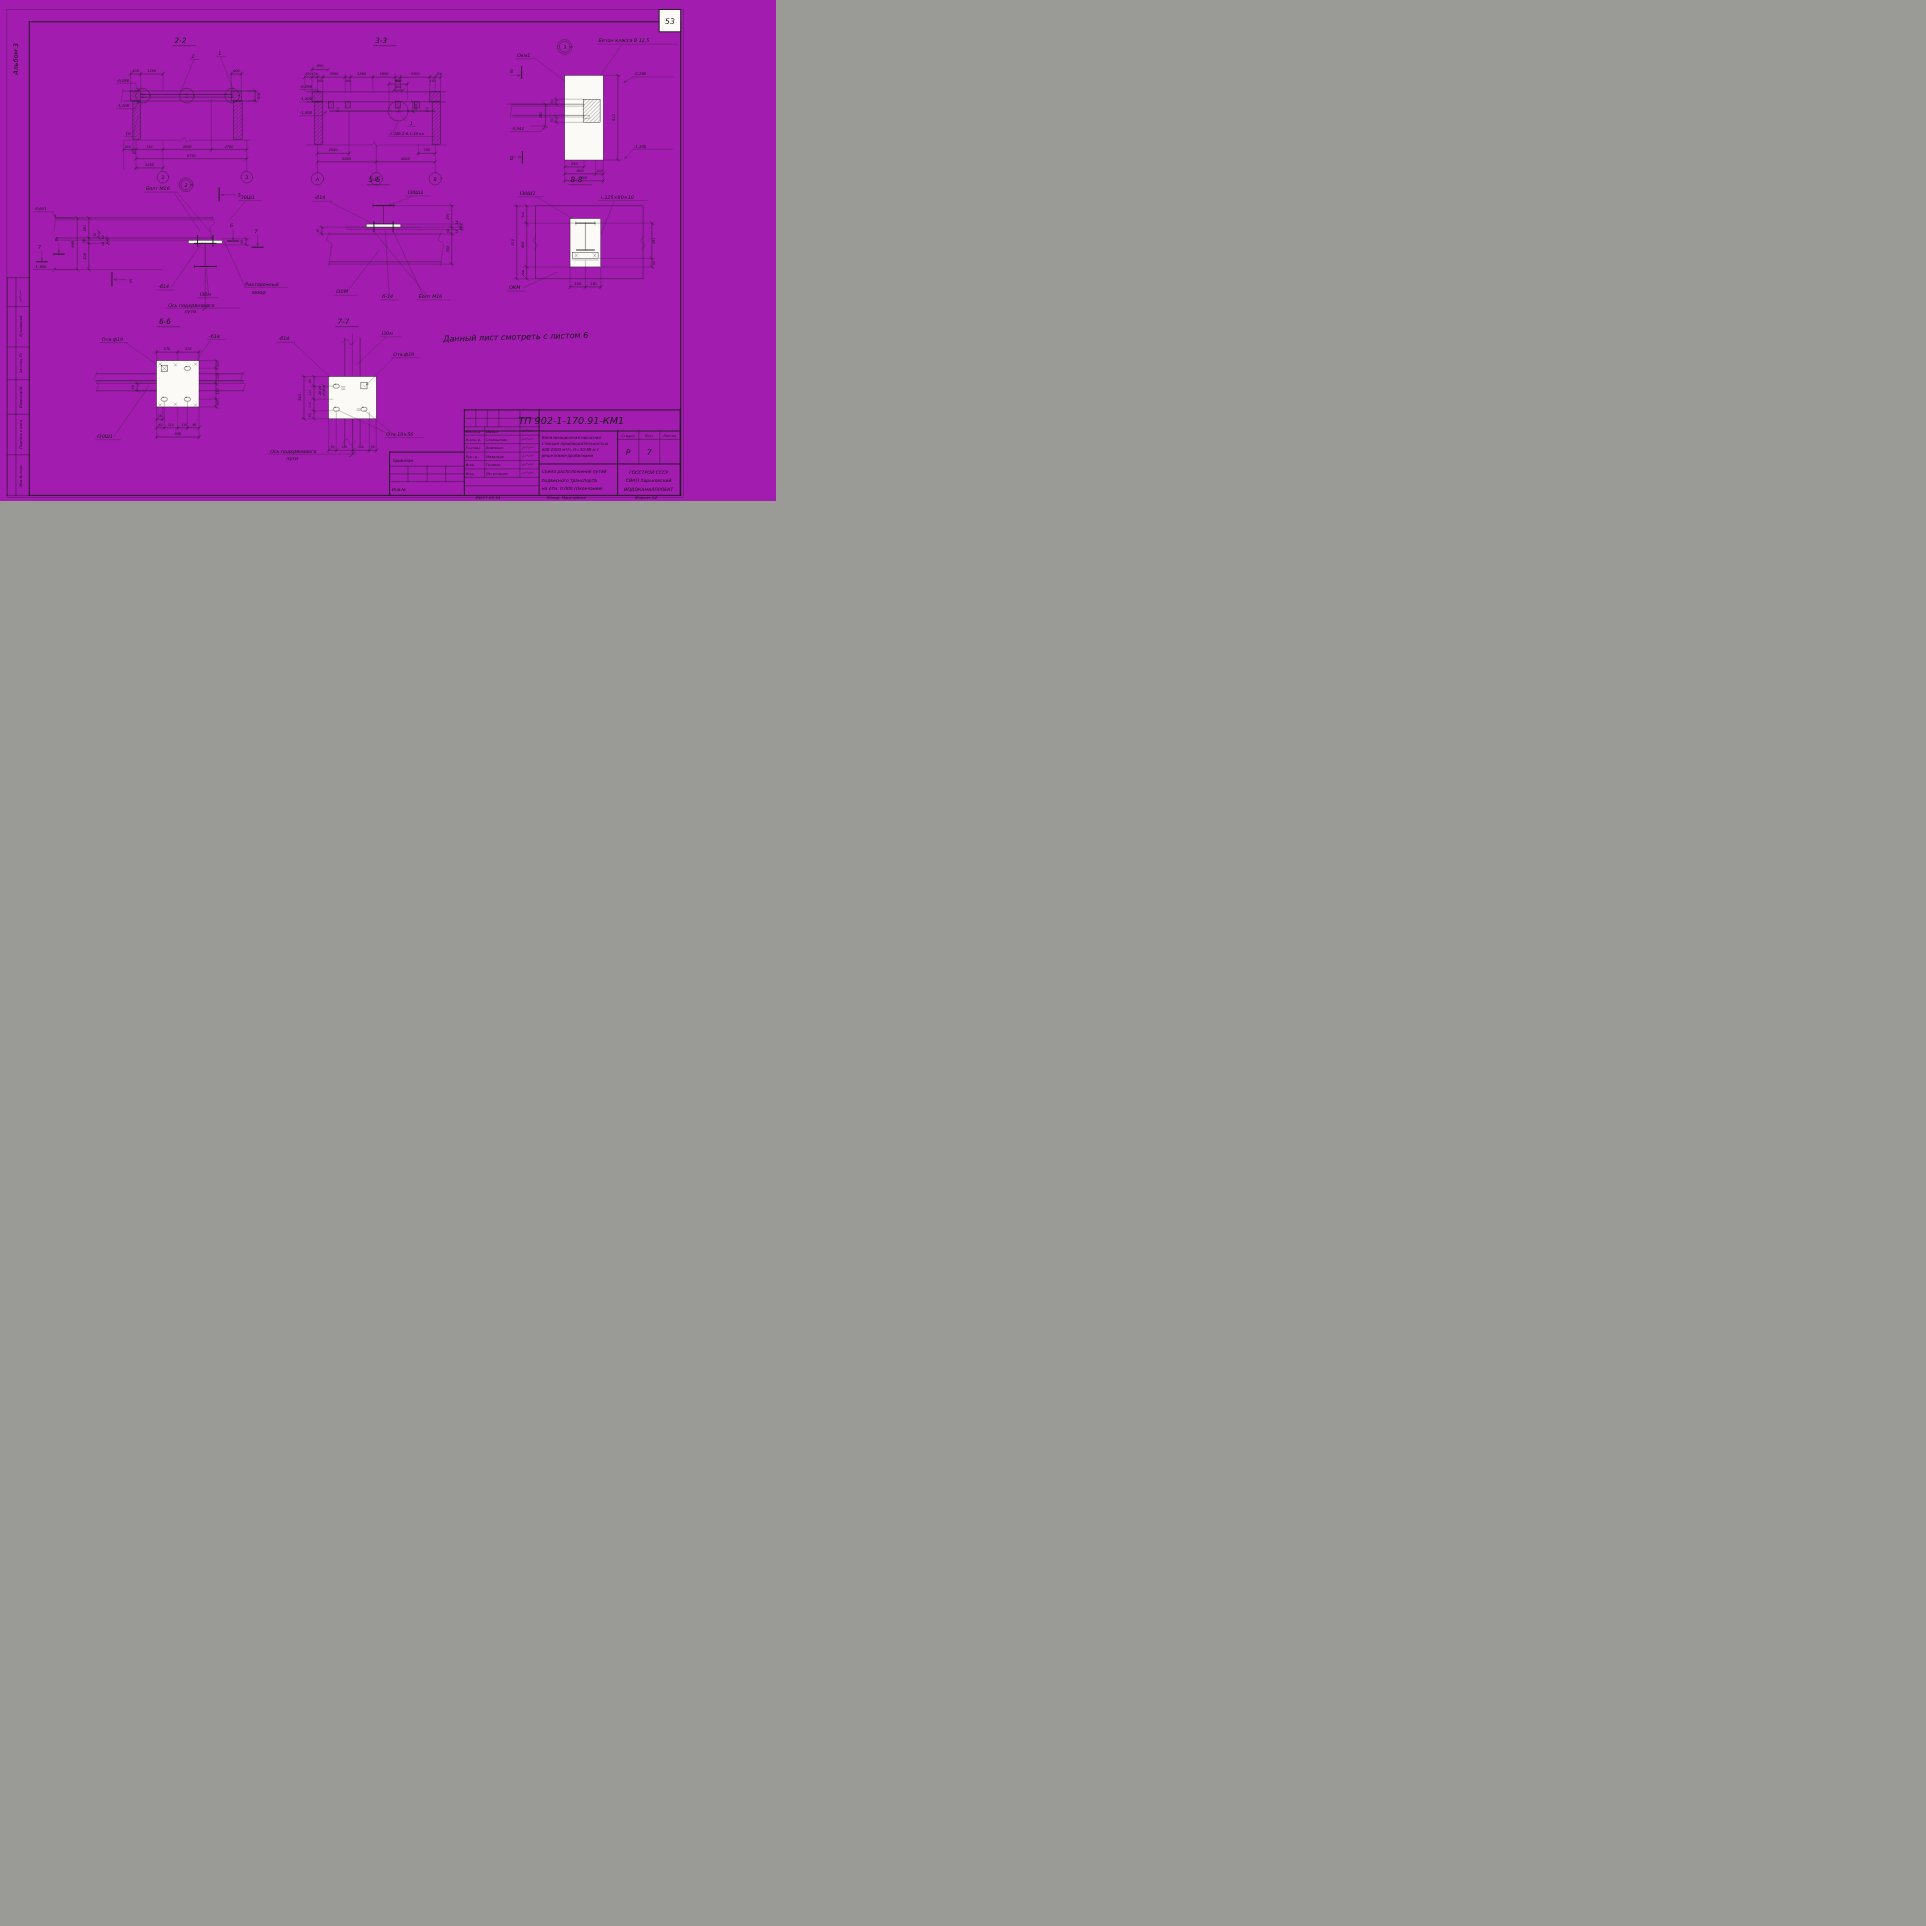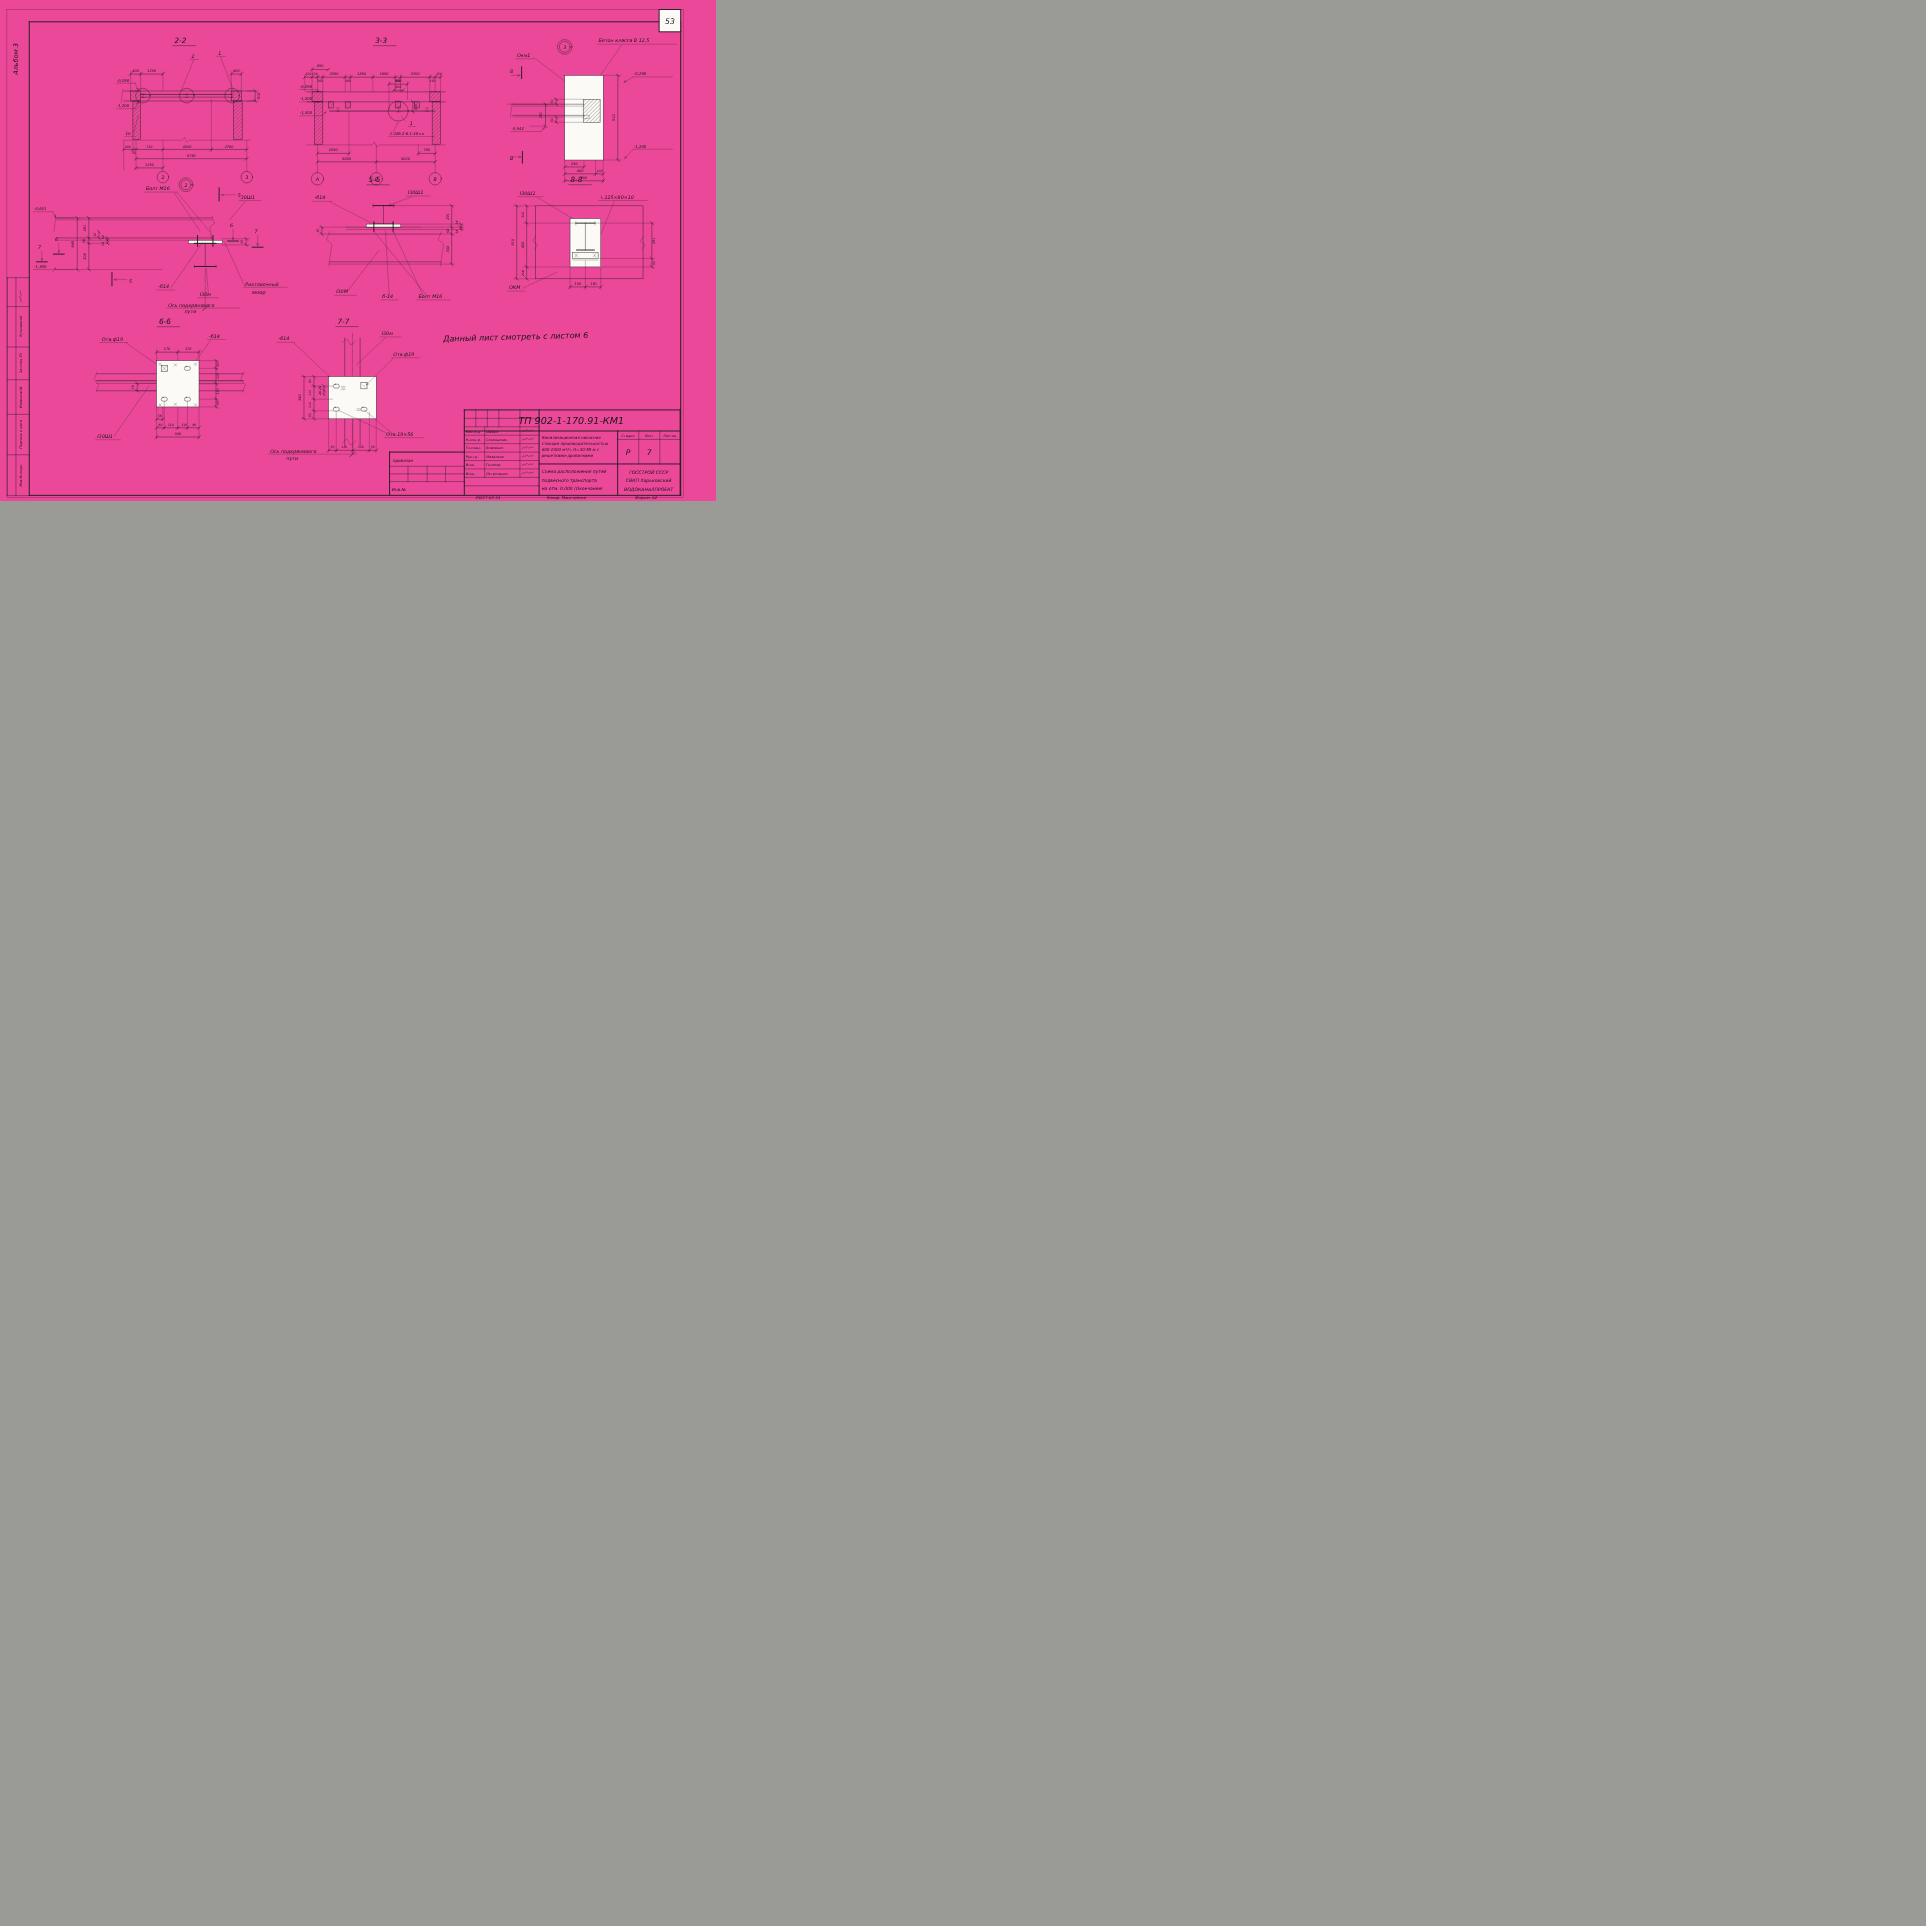--- a/index.html
+++ b/index.html
@@ -1,16 +1,16 @@
 <!DOCTYPE html>
 <html style="font-size:6.2px"><head>
 <meta charset="utf-8">
 <style>
   html,body { margin:0; padding:0; background:#9a9a96; }
-  .sheet { position:relative; width:716px; height:501px; background:#ec4899;
+  .sheet { position:relative; width:776px; height:501px; background:#a21caf;
            font-family:"DejaVu Sans", sans-serif; overflow:hidden; }
   svg { position:absolute; overflow:visible; }
   line,path,rect,circle,ellipse,polyline,polygon { stroke:#1c1c1c; fill:none;
         stroke-width:1.1; stroke-linecap:square; }
   .th { stroke-width:2.4; }
   .md { stroke-width:1.6; }
   .tn { stroke-width:0.65; }
   .hat { fill:url(#hatch); }
   .wh { fill:#fbfaf6; }
   .cl { stroke-dasharray:12 4 2 4; stroke-width:0.8; }

